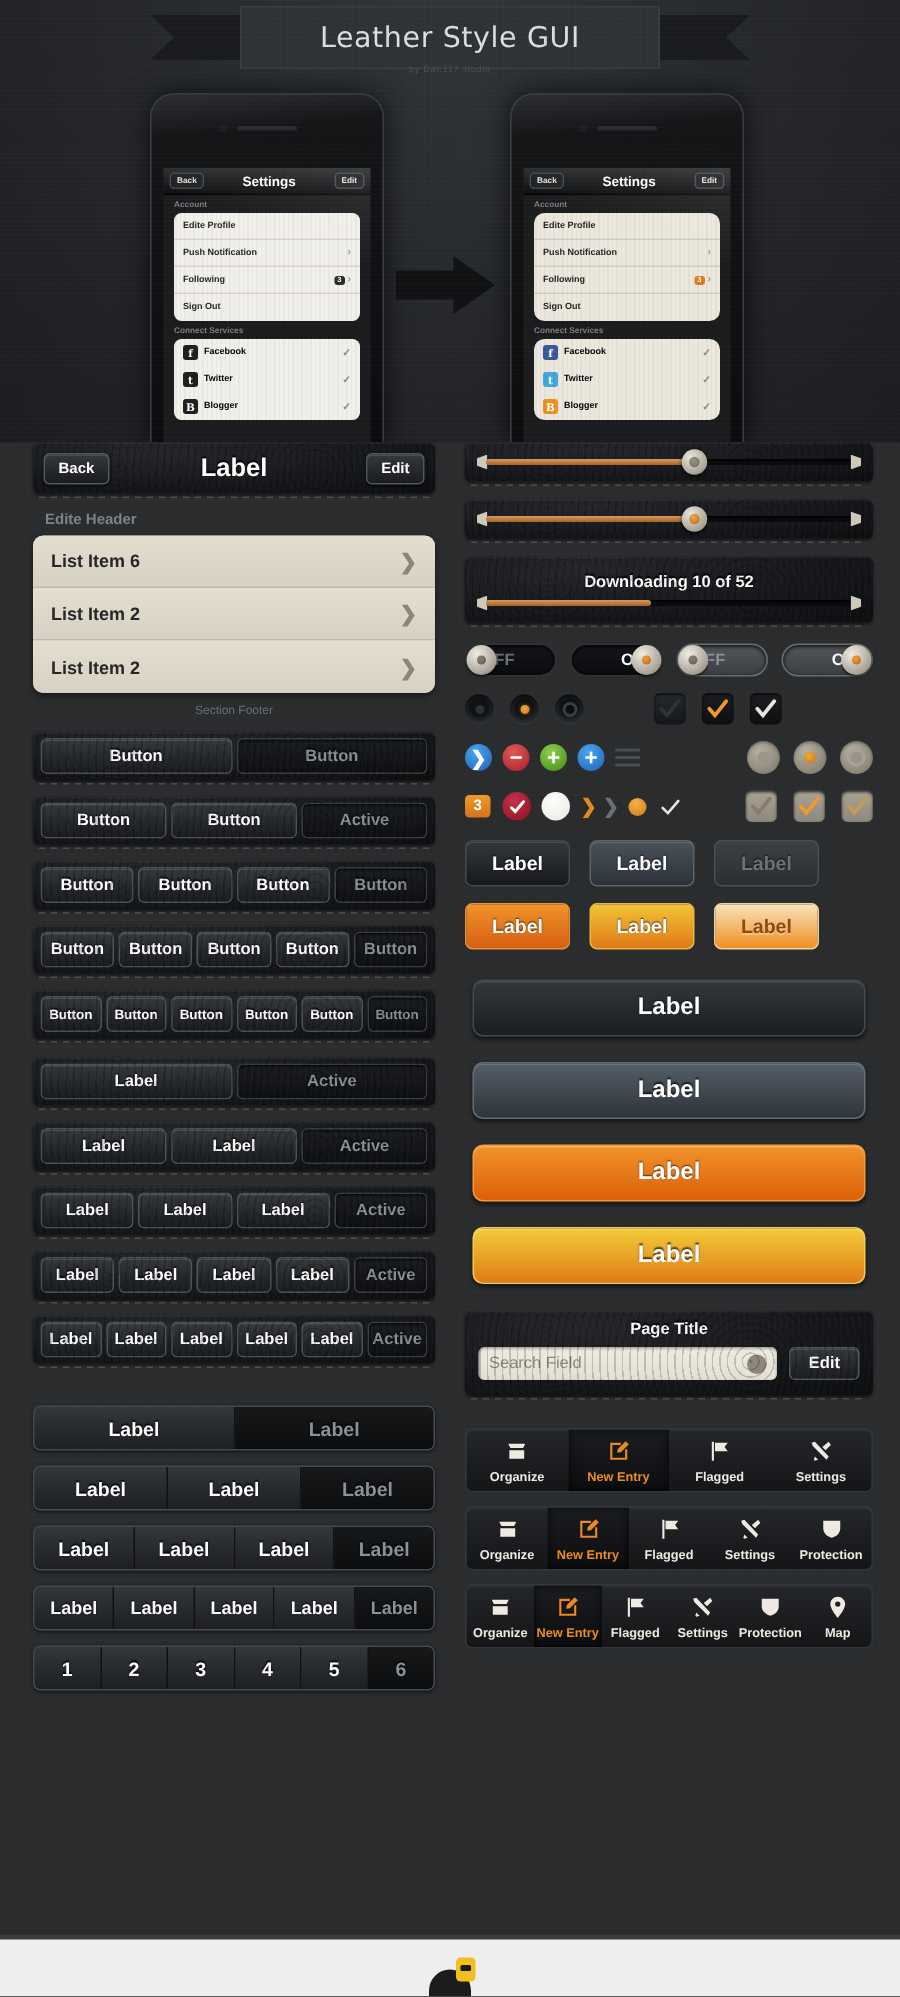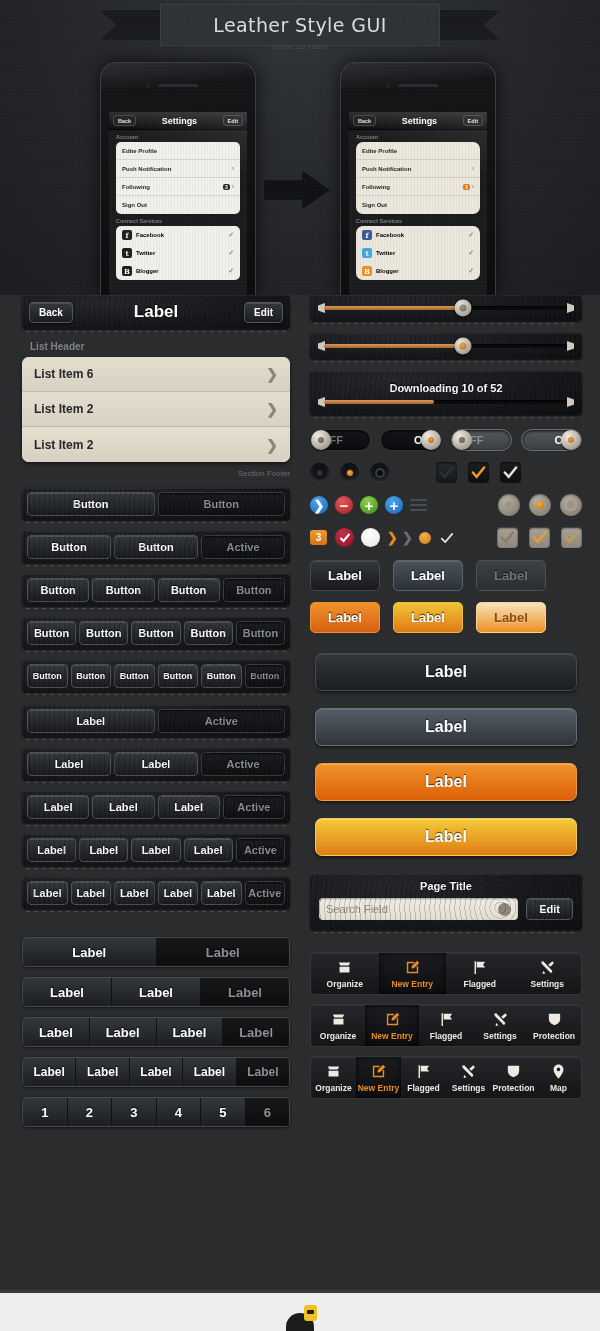--- a/index.html
+++ b/index.html
@@ -146,21 +146,21 @@
     box-shadow:inset 0 1px 0 rgba(255,255,255,.12), 0 1px 2px rgba(0,0,0,.7);
   }
 
   .listheader { color:#7f8286; font-size:10px; font-weight:bold; padding:4px 8px 5px; }
   .listcard { background:#ddd8c9; border-radius:7px; overflow:hidden; box-shadow:0 2px 4px rgba(0,0,0,.5); }
   .li { display:flex; align-items:center; justify-content:space-between; padding:0 12px; height:35px;
         color:#27262a; font-size:12px; font-weight:bold; border-bottom:1px solid #bfbaad;
         background:linear-gradient(#e3dece,#d6d1c2); }
   .li:last-child{ border-bottom:none; }
   .li .arw { color:#8b8679; font-size:14px; font-weight:bold; }
-  .listfooter { color:#6c6f73; font-size:8px; text-align:right; padding:7px 0 2px; }
+  .listfooter { color:#6c6f73; font-size:8px; text-align:center; padding:7px 0 2px; }
 
   
   .seg-wrap { position:relative; margin-bottom:11px; padding:4px 5px; }
   .seg { display:flex; height:24px; border-radius:4px; overflow:hidden; }
   .seg > div {
     flex:1; display:flex; align-items:center; justify-content:center;
     color:#fff; font-weight:bold; font-size:11px;
     background:linear-gradient(#34373b,#191b1e);
     border:1px solid #4d5054; border-radius:4px; margin-right:3px;
     box-shadow:inset 0 1px 0 rgba(255,255,255,.13);
@@ -451,21 +451,21 @@
 
   <div class="col colL">
 
     <div class="leather navbar">
       <div class="nbtn">Back</div>
       <div class="title">Label</div>
       <div class="nbtn">Edit</div>
       <div class="stitch"></div>
     </div>
 
-    <div class="listheader">List Header</div>
+    <div class="listheader">Edite Header</div>
     <div class="listcard">
       <div class="li">
           <span>List Item 6</span>
           <span class="arw">❯</span>
         </div>
       <div class="li">
           <span>List Item 2</span>
           <span class="arw">❯</span>
         </div>
       <div class="li">

